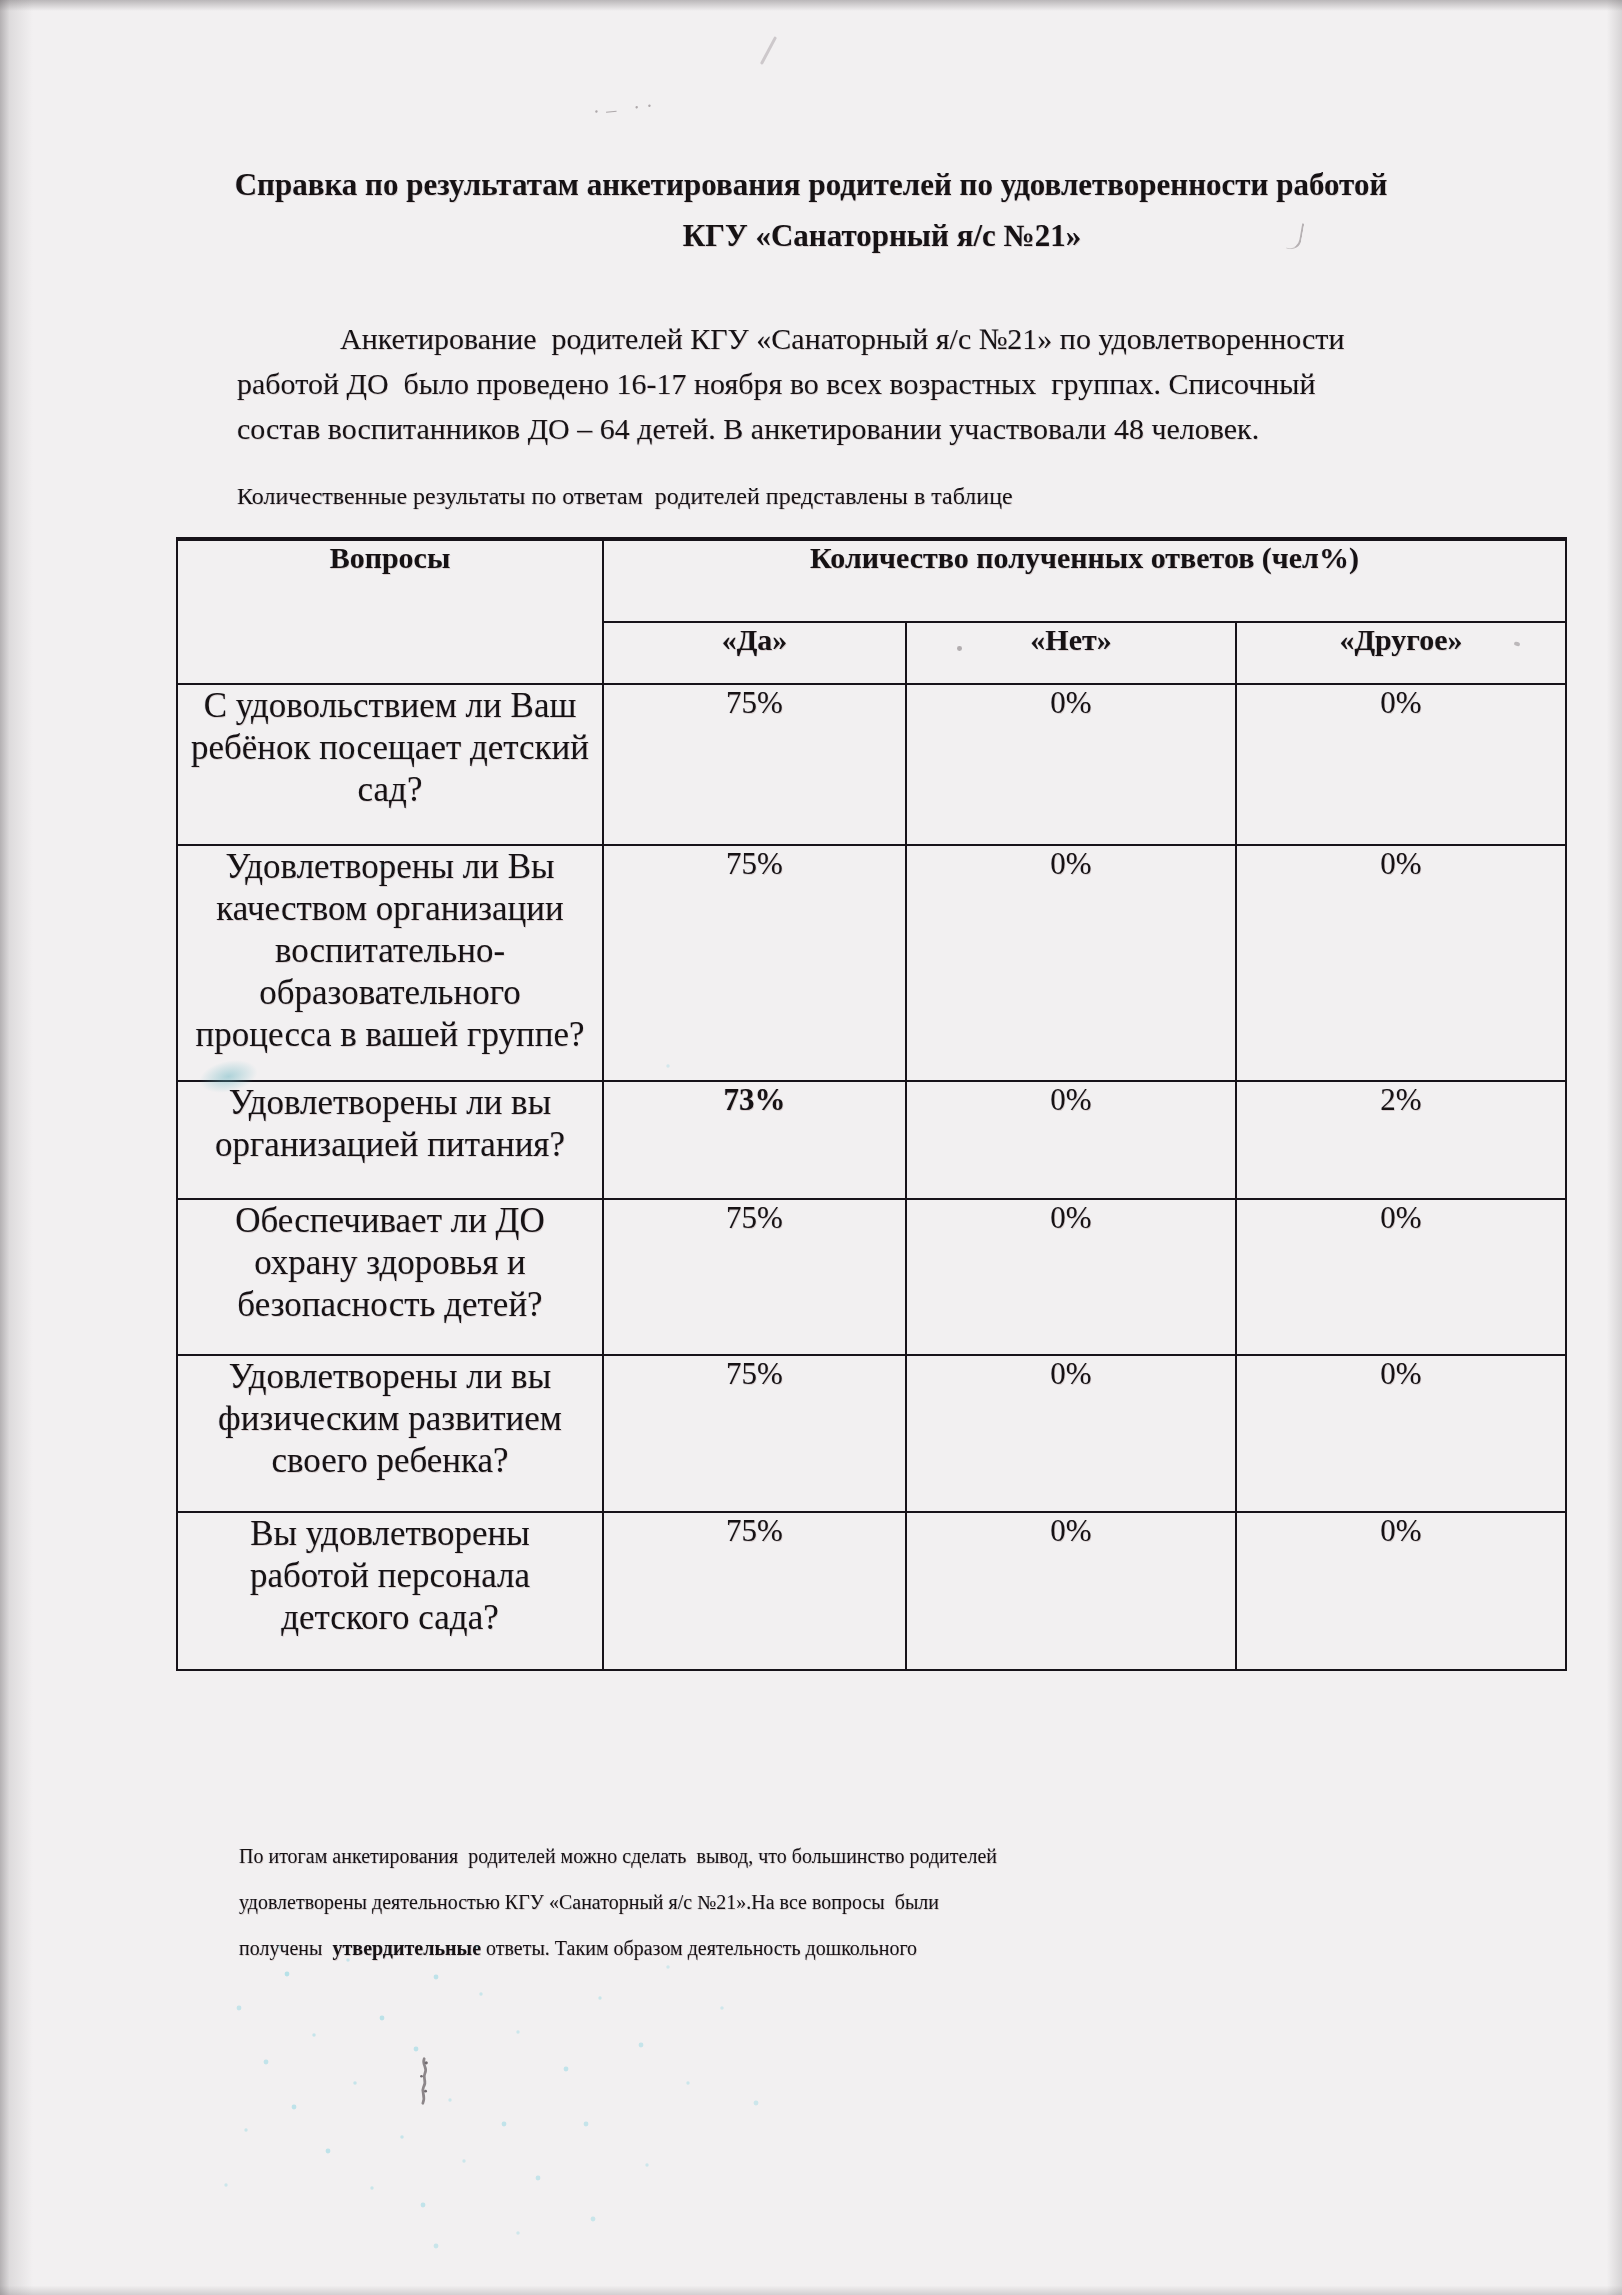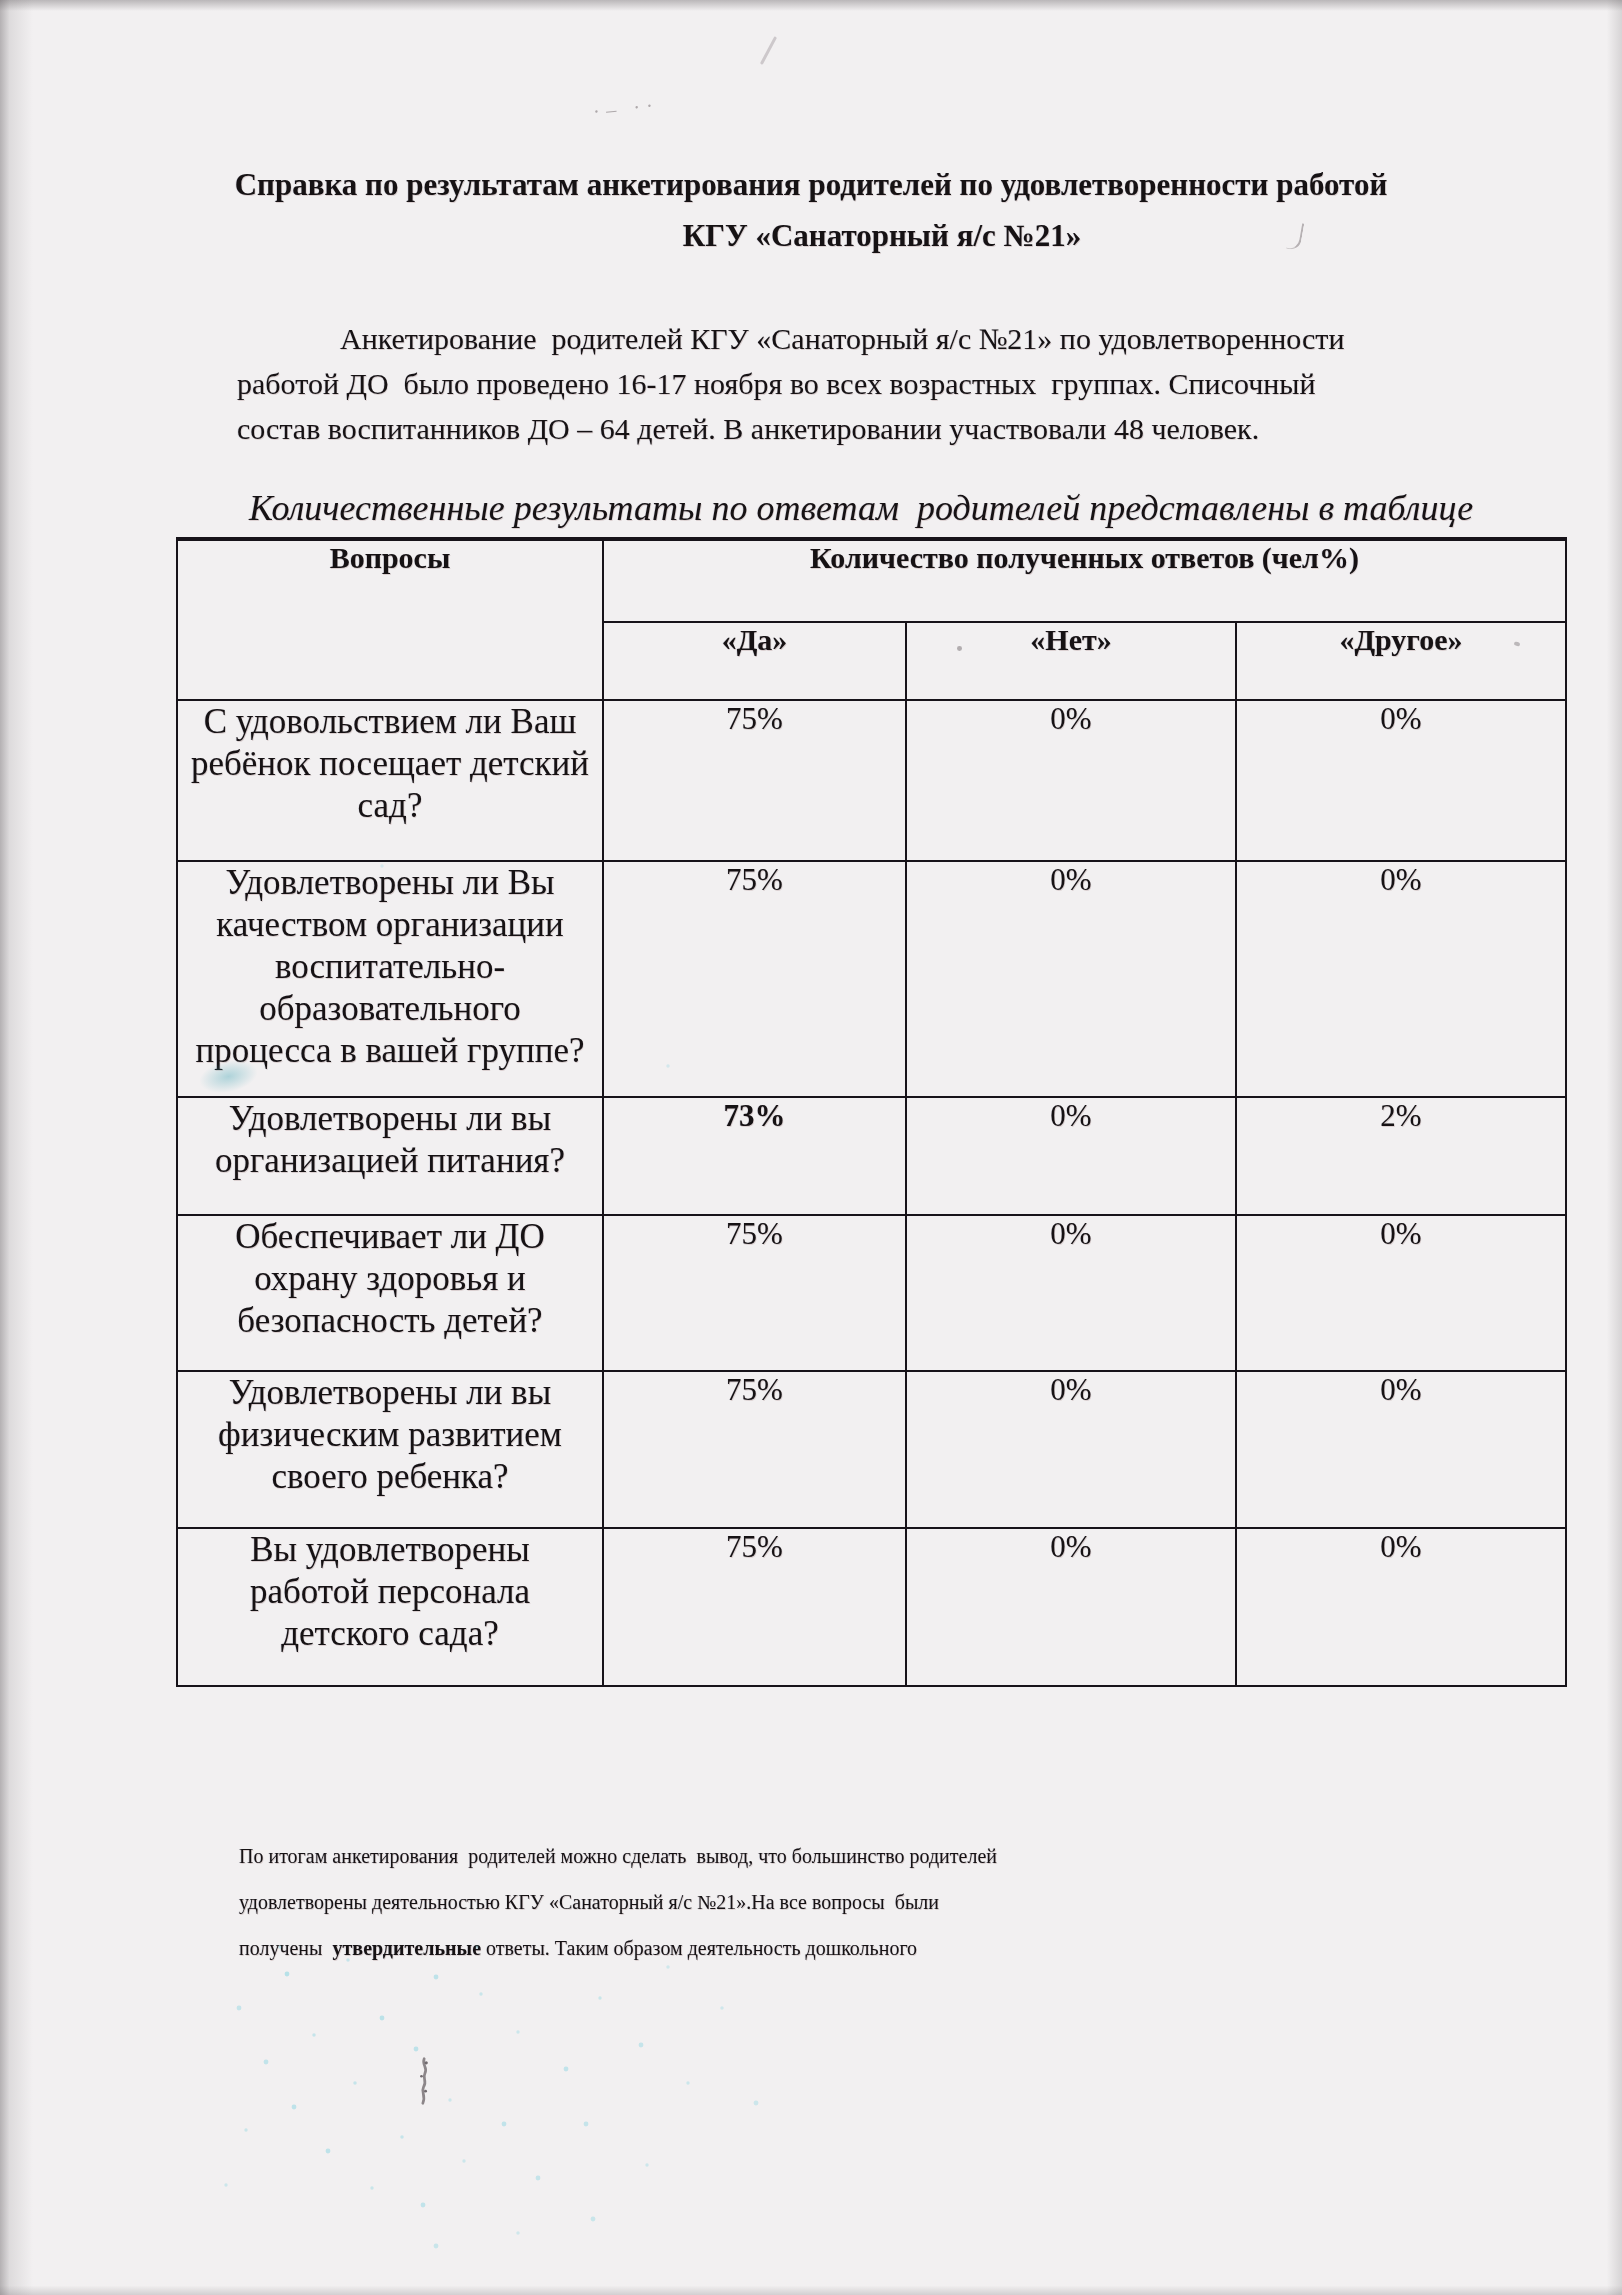--- a/index.html
+++ b/index.html
@@ -16,33 +16,33 @@
       #f2f0f1;
     overflow:hidden;
     text-shadow:0.7px 0.7px 0 rgba(95,40,40,.16), -0.7px 0 0 rgba(40,50,110,.12);
   }
   .abs{position:absolute;}
   .title{left:197px;top:159px;width:1228px;text-align:center;font-weight:bold;
          font-size:31px;line-height:51px;}
   .title-l2{position:relative;left:71px;}
   .intro{left:237px;top:316px;width:1238px;font-size:30px;line-height:45px;
          white-space:pre-wrap;text-indent:103px;margin:0;}
-  .caption{left:237px;top:474px;width:1238px;font-size:36px;line-height:45px;
-           white-space:pre-wrap;margin:12px;font-style:italic;}
+  .caption{left:237px;top:474px;width:1238px;font-size:24px;line-height:45px;
+           white-space:pre-wrap;margin:0;}
   table.survey{
     left:176px;top:537px;width:1389px;
     border-collapse:collapse;table-layout:fixed;
     border:2.7px solid #17131a;border-top-width:4.1px;
   }
   table.survey td{
     border:2px solid #17131a;border-top-width:2.7px;border-bottom-width:2.7px;
     vertical-align:top;text-align:center;padding:0;
   }
   .c1{width:426px;}.c2{width:303px;}.c3{width:330px;}.c4{width:330px;}
-  .hr1{height:83px;}.hr2{height:78px;}
+  .hr1{height:83px;}.hr2{height:62px;}
   .rw0{height:161px;}.rw1{height:236px;}.rw2{height:118px;}
   .rw3{height:156px;}.rw4{height:157px;}.rw5{height:158px;}
   td.th{font-weight:bold;font-size:30px;}
   td.q-th{padding-top:17.7px;}
   td.cnt-th{padding-top:16.3px;}
   td.sub{padding-top:11px;}
   td.q{font-size:35px;line-height:42px;padding-top:9.5px;white-space:pre-wrap;}
   td.v{font-size:31px;padding-top:11px;}
   td.vb{font-weight:bold;}
   .conclusion{left:239px;top:1833px;width:1259px;font-size:20px;line-height:46px;}

